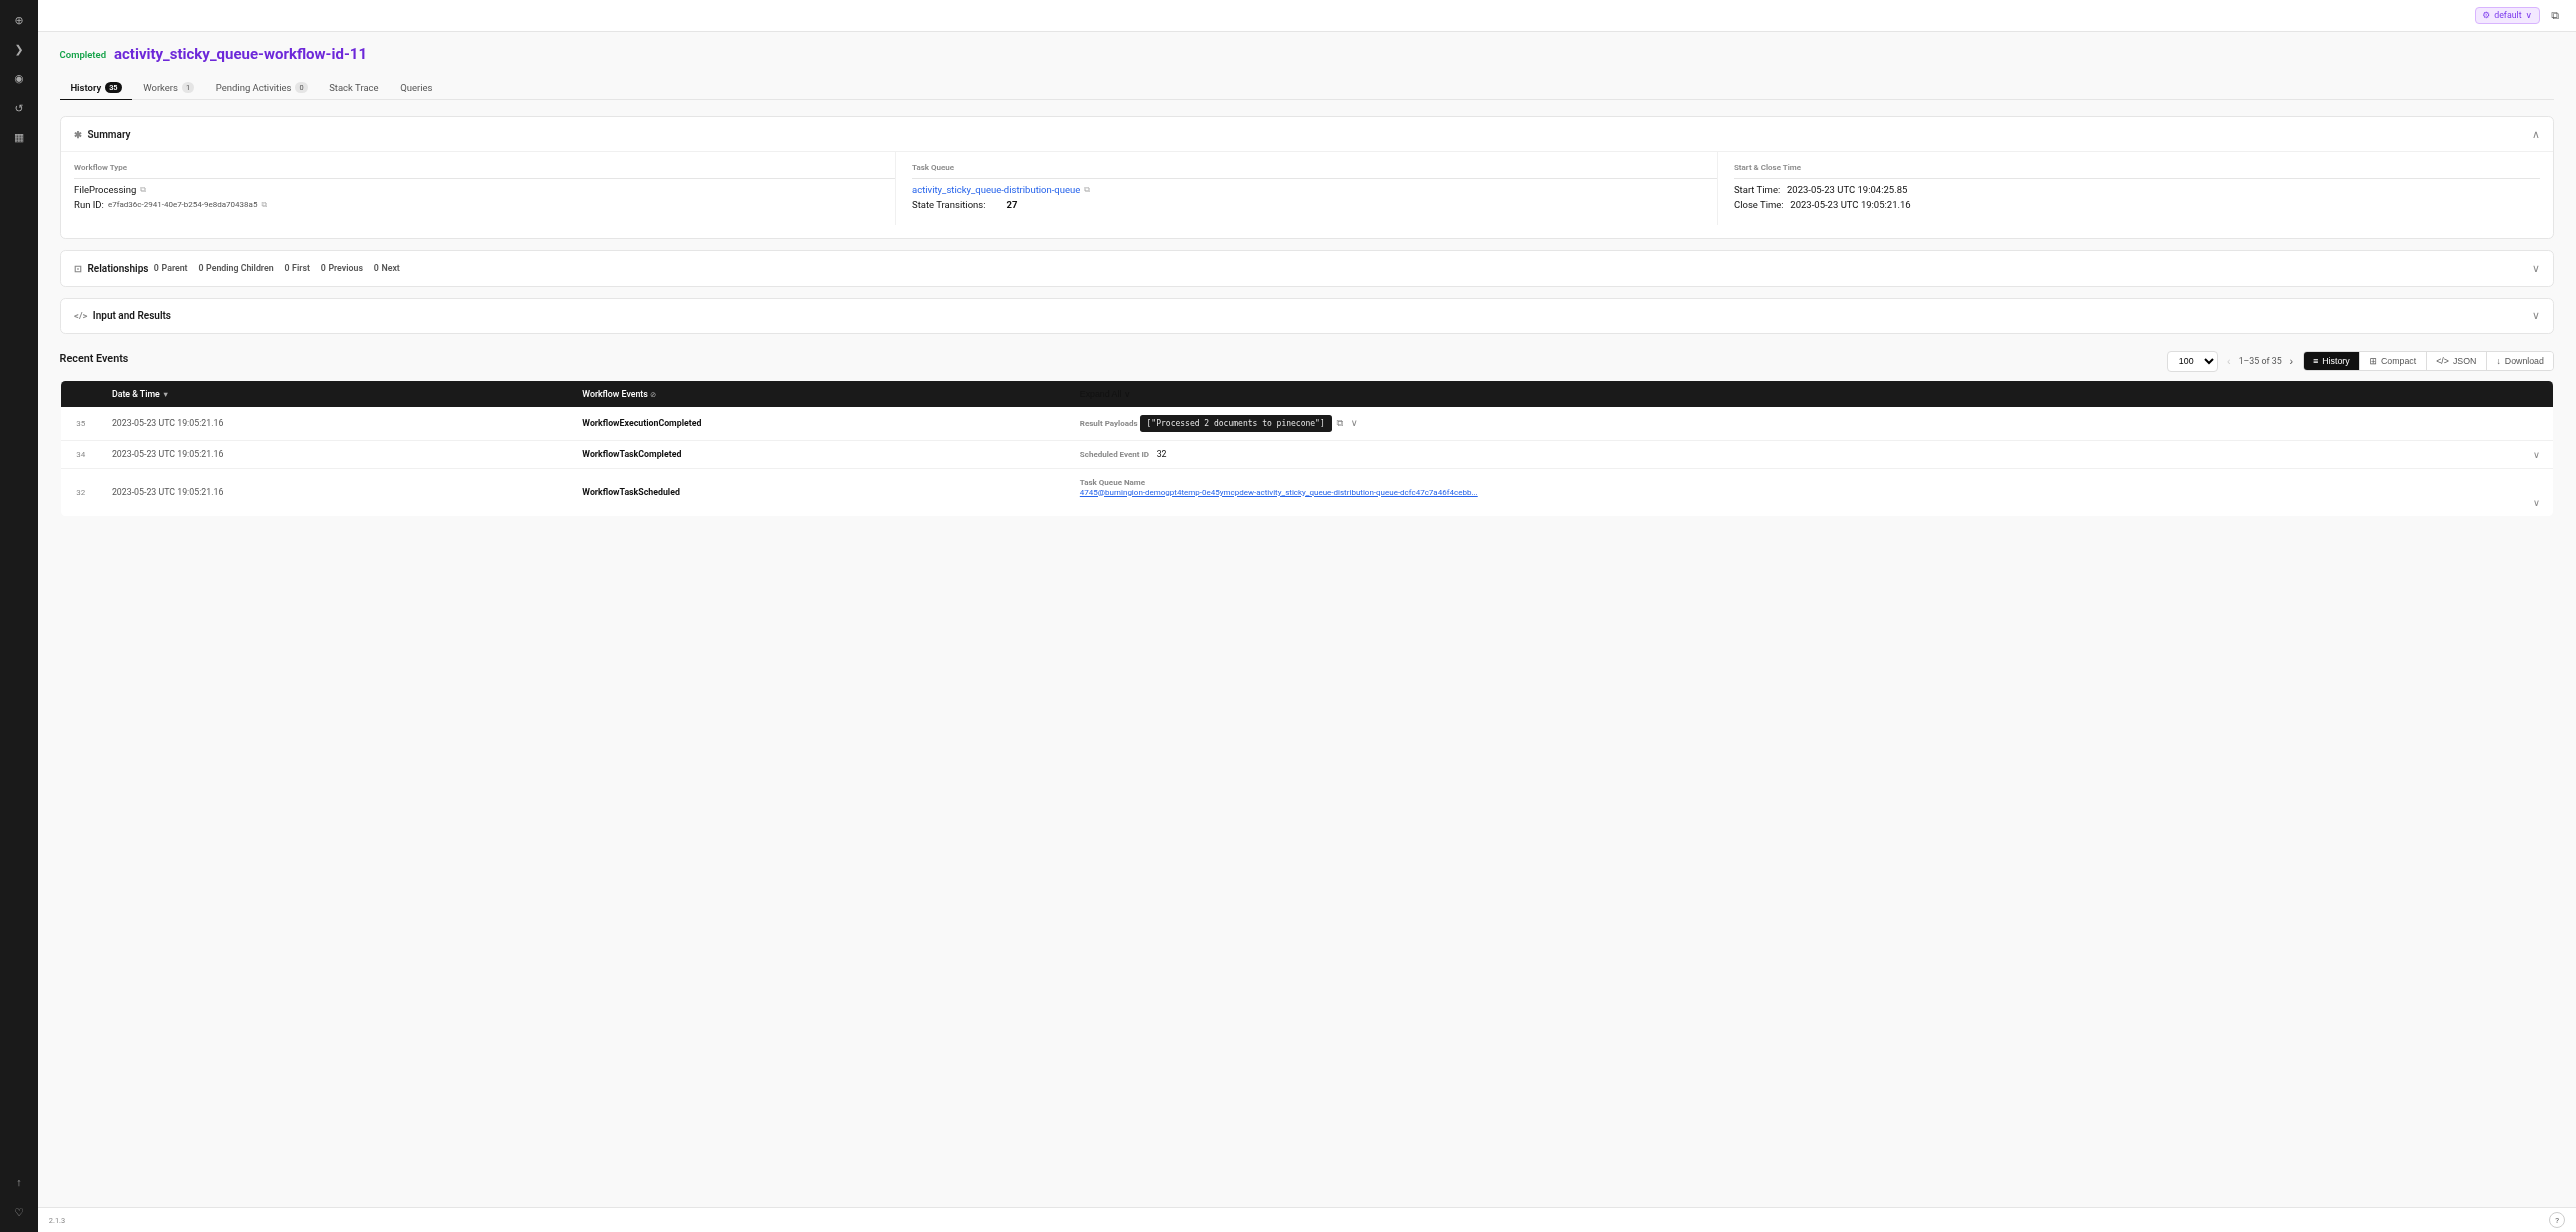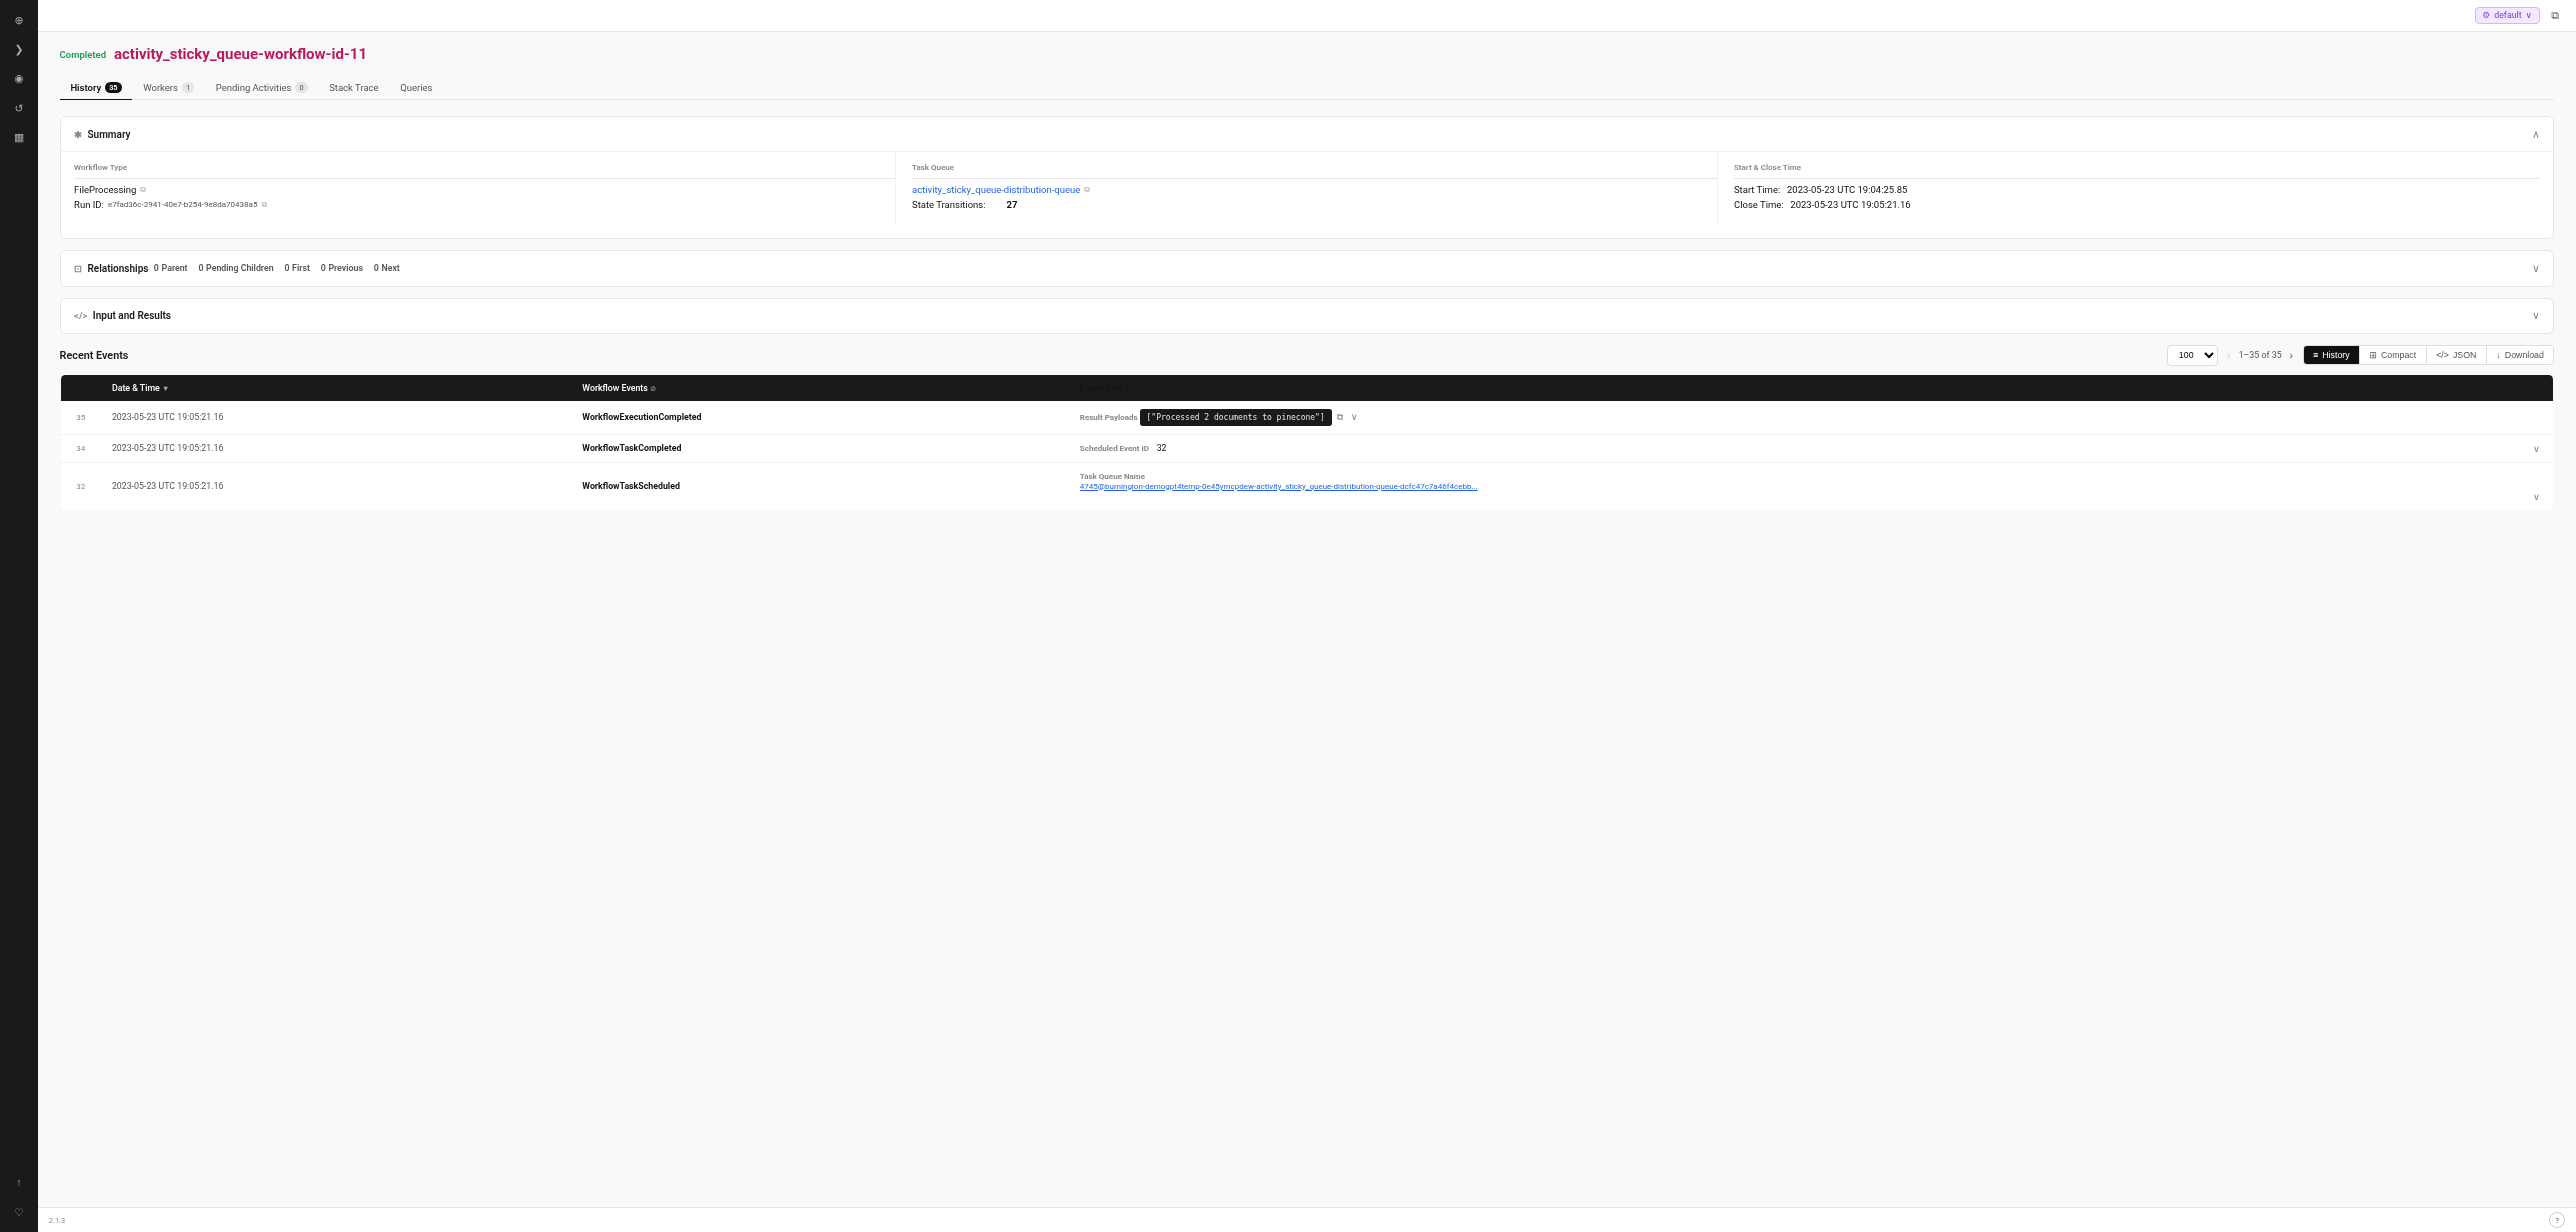--- a/index.html
+++ b/index.html
@@ -89,21 +89,21 @@
       margin-bottom: 13.5px;
     }
     .status-badge {
       color: #16a34a;
       font-weight: 600;
       font-size: 9.5px;
     }
     .workflow-title {
       font-size: 15px;
       font-weight: 700;
-      color: #be185d;
+      color: #6d28d9;
     }
 
     
     .tabs {
       display: flex;
       gap: 0;
       border-bottom: 0.7px solid #e5e5e5;
       margin-bottom: 16px;
     }
     .tab {
@@ -228,20 +228,21 @@
       margin-bottom: 8px;
     }
     .recent-events-title {
       font-size: 10.8px;
       font-weight: 600;
     }
     .events-controls {
       display: flex;
       align-items: center;
       gap: 5.4px;
+      margin-top: 6px;
     }
     .page-size-select {
       border: 0.7px solid #ddd;
       border-radius: 4px;
       padding: 3.4px 6.8px;
       font-size: 8.8px;
       background: #fff;
       cursor: pointer;
     }
     .pagination-info {

